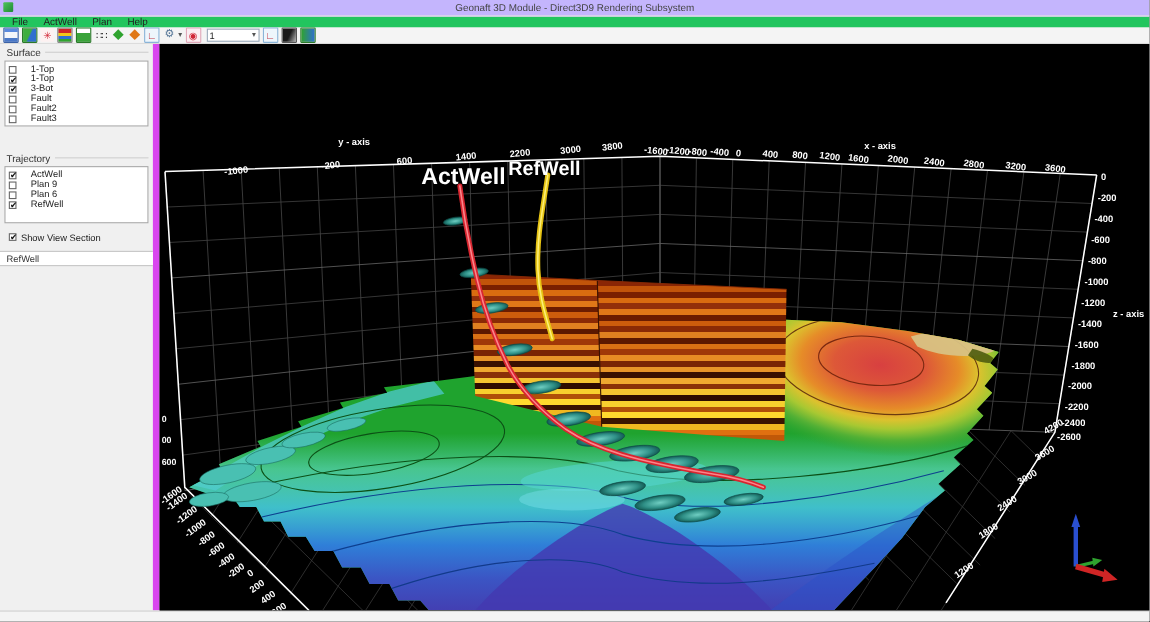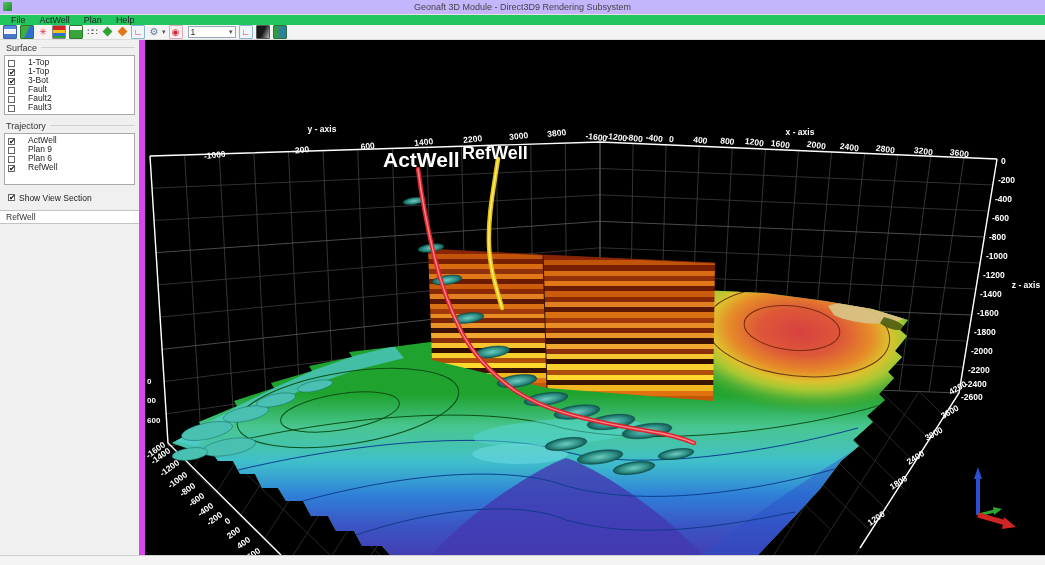--- a/index.html
+++ b/index.html
@@ -108,21 +108,21 @@
           <div class="lrow">
             <span class="cb"></span>
             <span>Fault2</span>
           </div>
           <div class="lrow">
             <span class="cb"></span>
             <span>Fault3</span>
           </div>
         </div>
 
-      <div class="grouphead" style="margin-top:6px">
+      <div class="grouphead" style="margin-top:24px">
         <span>Trajectory</span>
       </div>
       <div class="listbox" id="trajlist" style="height:46px">
           <div class="lrow">
             <span class="cb">✔</span>
             <span>ActWell</span>
           </div>
           <div class="lrow">
             <span class="cb"></span>
             <span>Plan 9</span>

